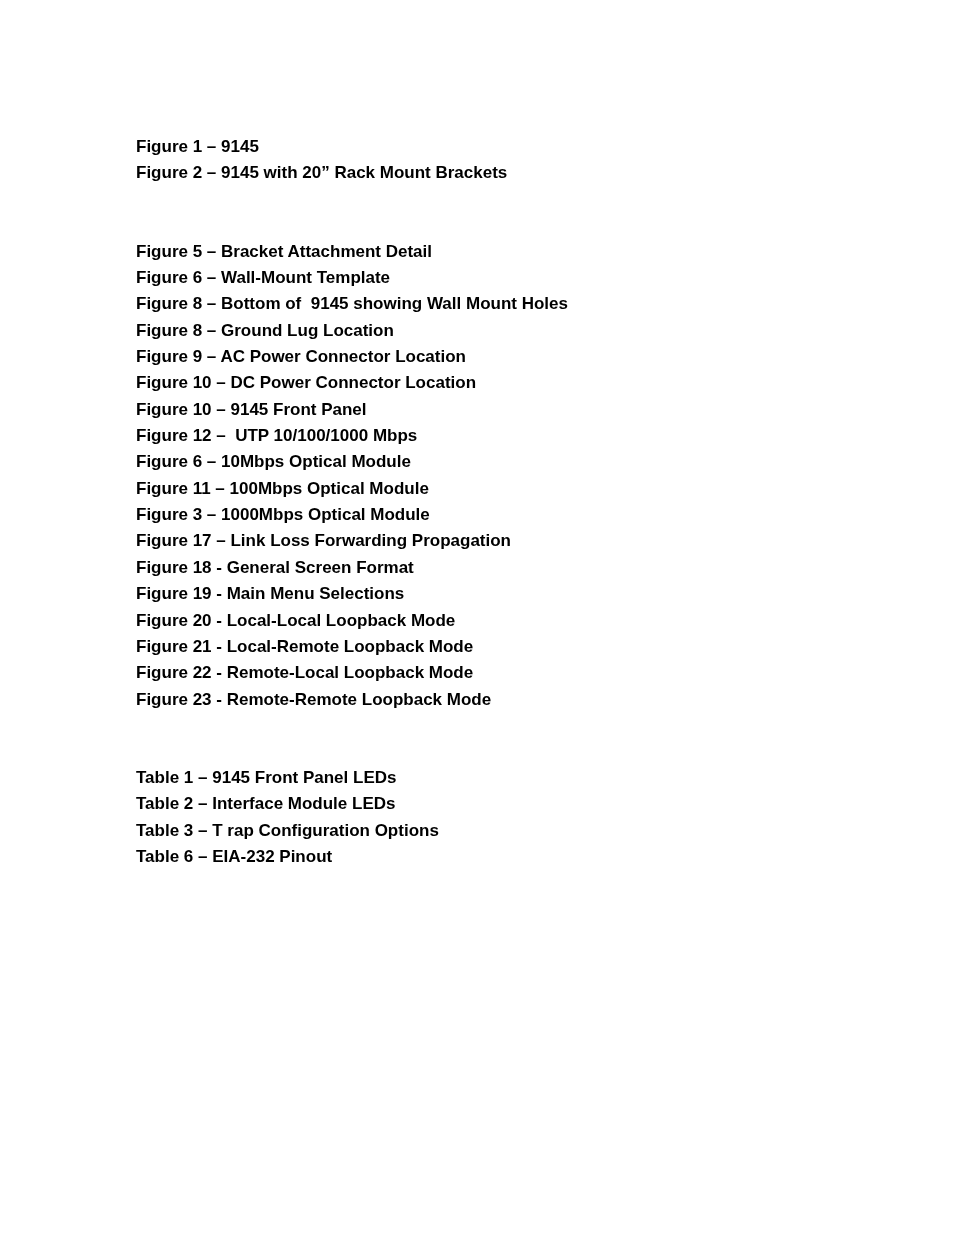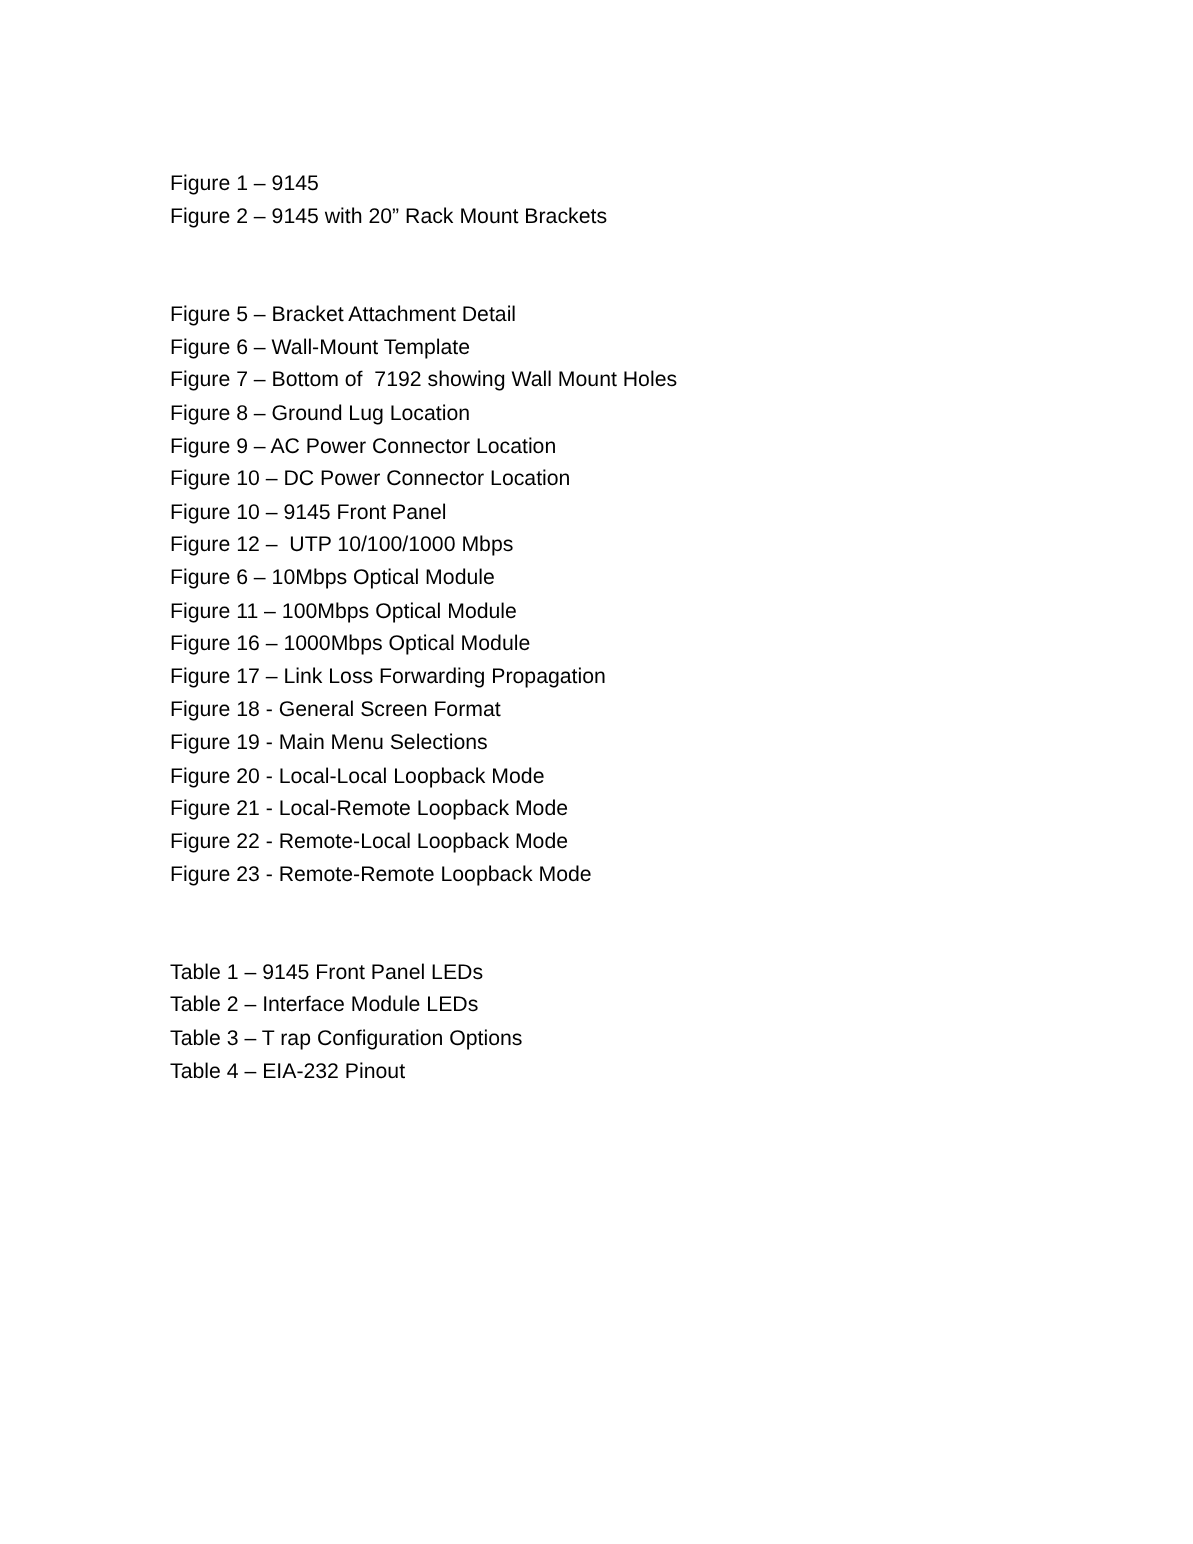--- a/index.html
+++ b/index.html
@@ -1,15 +1,15 @@
 <!DOCTYPE html>
 <html><head>
   <meta charset="utf-8">
   <style>
-    * { margin: 0; padding: 0; box-sizing: border-box; }
+    * { margin: 0; padding: 0; box-sizing: border-box; font-weight: bold; }
     html, body { width: 954px; height: 1235px; background: #ffffff; }
     body {
       font-family: Arial, Helvetica, sans-serif;
       font-size: 17px;
       color: #000000;
       line-height: 1.55;
       padding-top: 134px;
       padding-left: 136px;
     }
     .block { margin-bottom: 0; }
@@ -22,38 +22,38 @@
 <div class="block">
   <div class="line">Figure 1 – 9145</div>
   <div class="line">Figure 2 – 9145 with 20” Rack Mount Brackets</div>
 </div>
 
 <div class="gap"></div>
 
 <div class="block">
   <div class="line">Figure 5 – Bracket Attachment Detail</div>
   <div class="line">Figure 6 – Wall-Mount Template</div>
-  <div class="line">Figure 7 – Bottom of  7192 showing Wall Mount Holes</div>
+  <div class="line">Figure 8 – Bottom of  9145 showing Wall Mount Holes</div>
   <div class="line">Figure 8 – Ground Lug Location</div>
   <div class="line">Figure 9 – AC Power Connector Location</div>
   <div class="line">Figure 10 – DC Power Connector Location</div>
   <div class="line">Figure 10 – 9145 Front Panel</div>
   <div class="line">Figure 12 –  UTP 10/100/1000 Mbps</div>
   <div class="line">Figure 6 – 10Mbps Optical Module</div>
   <div class="line">Figure 11 – 100Mbps Optical Module</div>
-  <div class="line">Figure 16 – 1000Mbps Optical Module</div>
+  <div class="line">Figure 3 – 1000Mbps Optical Module</div>
   <div class="line">Figure 17 – Link Loss Forwarding Propagation</div>
   <div class="line">Figure 18 - General Screen Format</div>
   <div class="line">Figure 19 - Main Menu Selections</div>
   <div class="line">Figure 20 - Local-Local Loopback Mode</div>
   <div class="line">Figure 21 - Local-Remote Loopback Mode</div>
   <div class="line">Figure 22 - Remote-Local Loopback Mode</div>
   <div class="line">Figure 23 - Remote-Remote Loopback Mode</div>
 </div>
 
 <div class="gap"></div>
 
 <div class="block">
   <div class="line">Table 1 – 9145 Front Panel LEDs</div>
   <div class="line">Table 2 – Interface Module LEDs</div>
   <div class="line">Table 3 – T rap Configuration Options</div>
-  <div class="line">Table 4 – EIA-232 Pinout</div>
+  <div class="line">Table 6 – EIA-232 Pinout</div>
 </div>
 
 </body></html>

